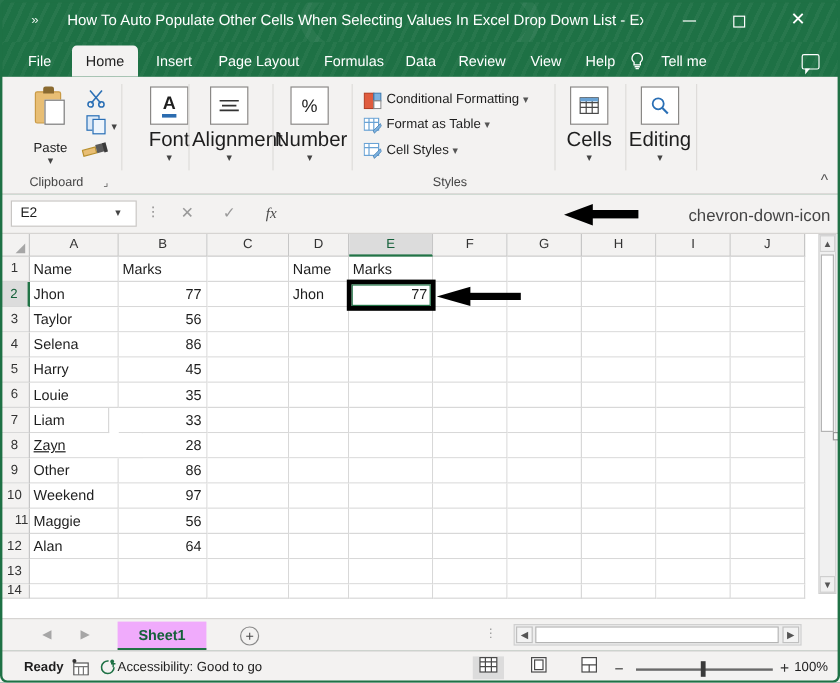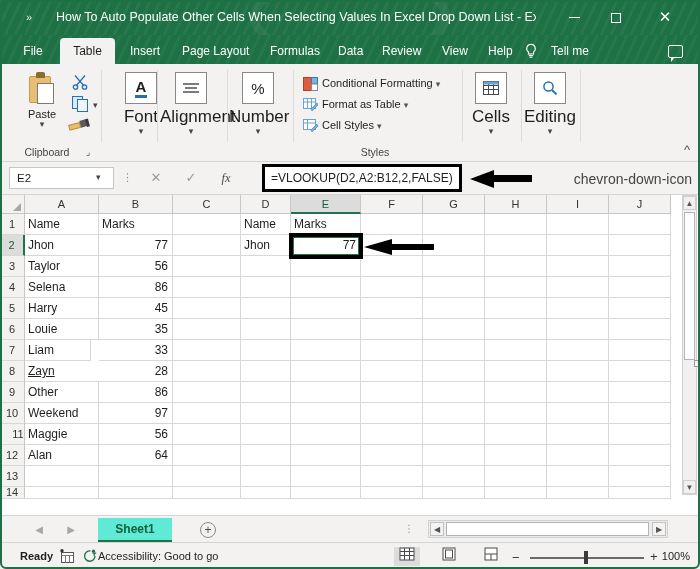--- a/index.html
+++ b/index.html
@@ -114,21 +114,21 @@
     background: #e8be74; border: 1px solid #c99a45; border-radius: 2px;
   }
   .paste-clip {
     position: absolute; left: 9px; top: 0px; width: 9px; height: 6px;
     background: #8a6a30; border-radius: 2px 2px 0 0;
   }
   .paste-page {
     position: absolute; left: 10px; top: 11px; width: 17px; height: 21px;
     background: #ffffff; border: 1px solid #7a7a7a;
   }
-  .paste-lbl { font-size: 11px; color: #222; margin-top: 2px; }
+  .paste-lbl { font-size: 11px; color: #222; margin-top: 12px; }
   .caret { font-size: 9px; color: #444; line-height: 8px; }
 
   .scissors { position: absolute; left: 72px; top: 10px; width: 16px; height: 16px; }
   .copy-ico { position: absolute; left: 72px; top: 32px; width: 17px; height: 16px; }
   .copy-ico .s1 { position:absolute; left:0; top:0; width: 11px; height: 13px; border: 1.3px solid #2a6fb5; background: #dce9f7; }
   .copy-ico .s2 { position:absolute; left:5px; top:3px; width: 11px; height: 13px; border: 1.3px solid #2a6fb5; background: #eef5fc; }
   .brush { position: absolute; left: 68px; top: 52px; width: 22px; height: 16px; }
   .mini-caret { position: absolute; font-size: 9px; color: #444; }
   .dialog-launcher { position: absolute; font-size: 9px; color: #555; }
 
@@ -225,21 +225,21 @@
   .split-handle { position: absolute; right: -1px; top: 165px; width: 7px; height: 7px; border: 1px solid #9a9a9a; background: #f6f6f6; }
 
   
   .tabbar {
     position: absolute; left: 0; top: 515px; width: 700px; height: 27px;
     background: #f3f2f1; border-top: 1px solid #d6d4d2;
   }
   .navarrow { position: absolute; top: 7px; width: 18px; height: 14px; text-align: center; font-size: 10px; color: #a6a6a6; line-height: 14px; }
   .sheettab {
     position: absolute; left: 98px; top: 2px; width: 74px; height: 24px;
-    background: #5eead4; text-align: center; font-size: 12px; font-weight: bold;
+    background: #f0abfc; text-align: center; font-size: 12px; font-weight: bold;
     color: #15603a; line-height: 22px; border-bottom: 2px solid #217346;
   }
   .addsheet { position: absolute; left: 200px; top: 6px; width: 16px; height: 16px; border: 1.2px solid #8a8a8a; border-radius: 50%; text-align: center; font-size: 12px; color: #4a4a4a; line-height: 14px; }
   .hsb-dots { position: absolute; left: 404px; top: 8px; font-size: 10px; color: #999; line-height: 10px; }
   .hsb { position: absolute; left: 428px; top: 4px; width: 240px; height: 18px; background: #ededed; border: 1px solid #d0d0d0; }
   .hsb .btn { position: absolute; top: 1px; width: 14px; height: 14px; background: #f3f3f3; border: 1px solid #c0c0c0; text-align: center; font-size: 8px; line-height: 13px; color: #555; }
   .hsb .l { left: 1px; }
   .hsb .r { right: 1px; }
   .hsb .thumb { position: absolute; left: 17px; top: 1px; width: 203px; height: 14px; background: #ffffff; border: 1px solid #b4b4b4; }
 
@@ -274,21 +274,21 @@
     <div class="qat">»</div>
     <div class="title-text">How To Auto Populate Other Cells When Selecting Values In Excel Drop Down List  -  Excel</div>
     <div class="wbtn min"><span class="dash"></span></div>
     <div class="wbtn max"><span class="box"></span></div>
     <div class="wbtn close">✕</div>
   </div>
 
   <div class="tabsrow">
     <div class="wm"></div>
     <div class="tab" style="left:14px;width:38px;">File</div>
-    <div class="tab active" style="left:60px;width:55px;">Table</div>
+    <div class="tab active" style="left:60px;width:55px;">Home</div>
     <div class="tab" style="left:122px;width:46px;">Insert</div>
     <div class="tab" style="left:174px;width:82px;">Page Layout</div>
     <div class="tab" style="left:262px;width:62px;">Formulas</div>
     <div class="tab" style="left:330px;width:38px;">Data</div>
     <div class="tab" style="left:374px;width:54px;">Review</div>
     <div class="tab" style="left:434px;width:40px;">View</div>
     <div class="tab" style="left:480px;width:38px;">Help</div>
     <svg class="tellme-bulb" viewBox="0 0 14 16">
       <path d="M7 1.2 A4.3 4.3 0 0 1 9.6 8.9 L9.6 11 L4.4 11 L4.4 8.9 A4.3 4.3 0 0 1 7 1.2 Z" fill="none" stroke="#ffffff" stroke-width="1.1"></path>
       <line x1="4.8" y1="12.6" x2="9.2" y2="12.6" stroke="#ffffff" stroke-width="1.1"></line>
@@ -432,23 +432,20 @@
   <div class="fbar">
     <div class="namebox">
       <span>E2</span>
     </div>
     <div class="namebox-caret">▾</div>
     <div class="fb-dots">⋮</div>
     <div class="fb-ico" style="left:145px;">✕</div>
     <div class="fb-ico" style="left:180px;">✓</div>
     <div class="fb-ico fx" style="left:215px;">fx</div>
 
-    <div class="formula-hl">
-      <div class="formula-text">=VLOOKUP(D2,A2:B12,2,FALSE)</div>
-    </div>
 
     <div class="arrow" style="left:470px; top:8px; width:62px; height:18px;">
       <div class="shaft" style="left:22px; top:5px; width:40px; height:7px;"></div>
       <div class="head" style="left:0; top:0; border-top:9px solid transparent; border-bottom:9px solid transparent; border-right:24px solid #000;"></div>
     </div>
 
     <div class="fbar-caret">chevron-down-icon</div>
   </div>
 
   <div class="gridwrap">

